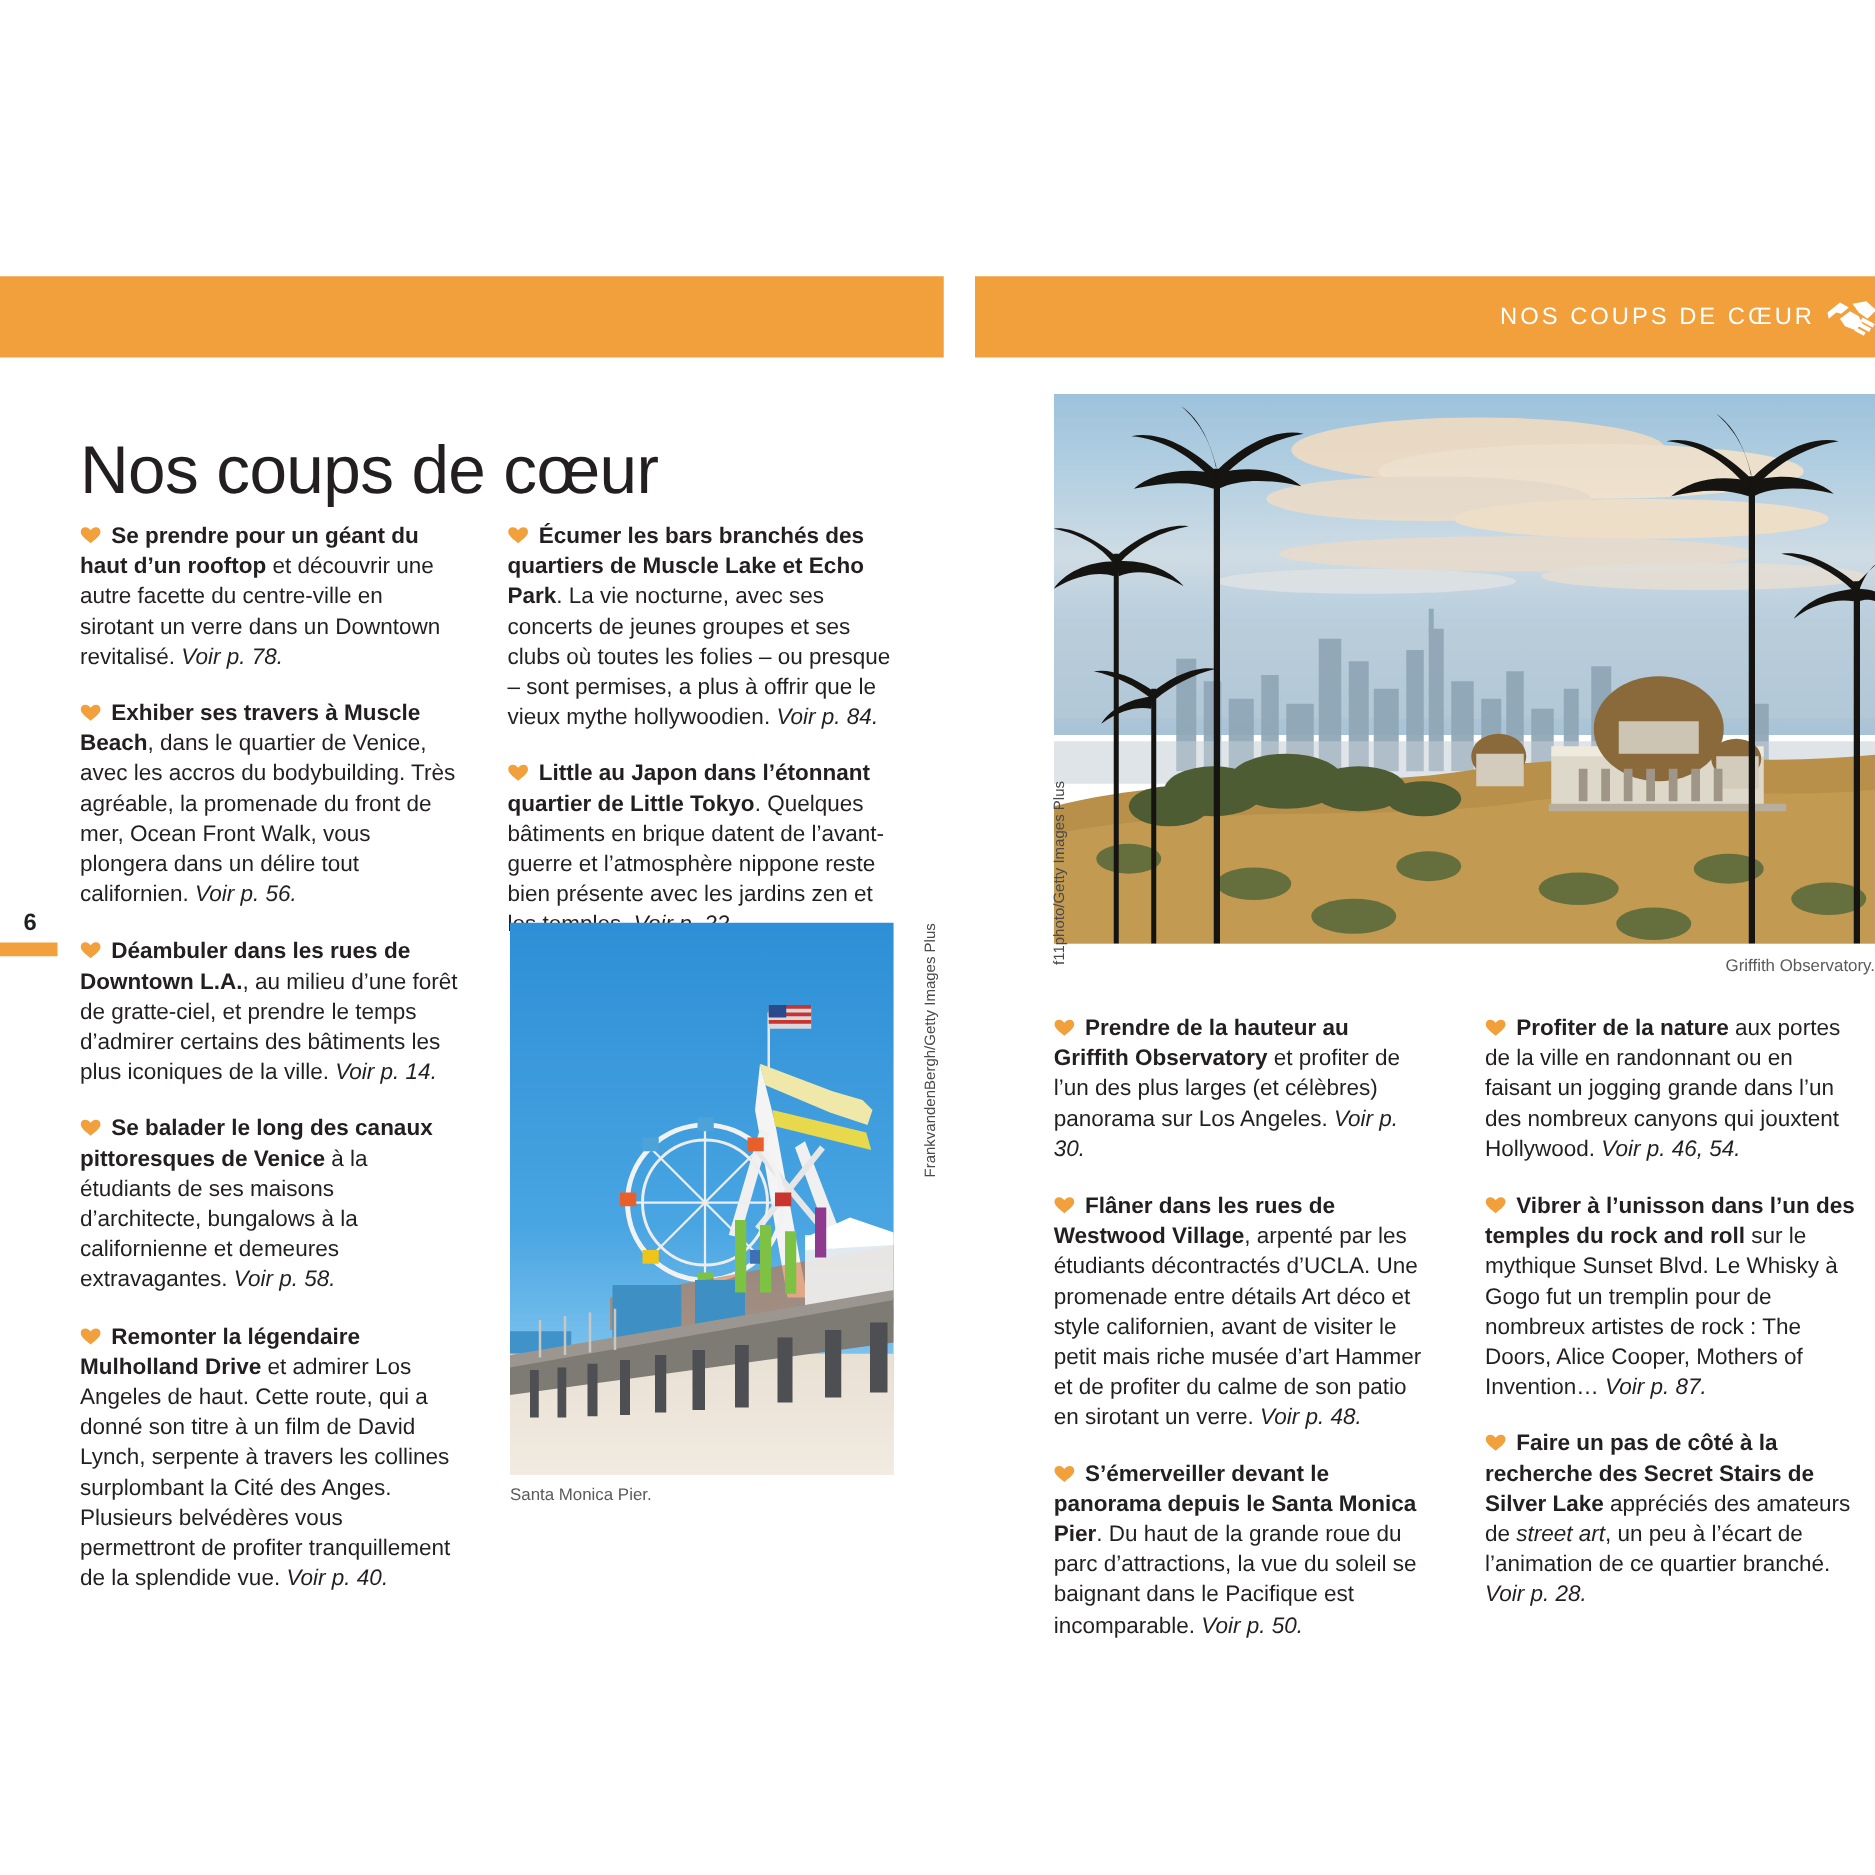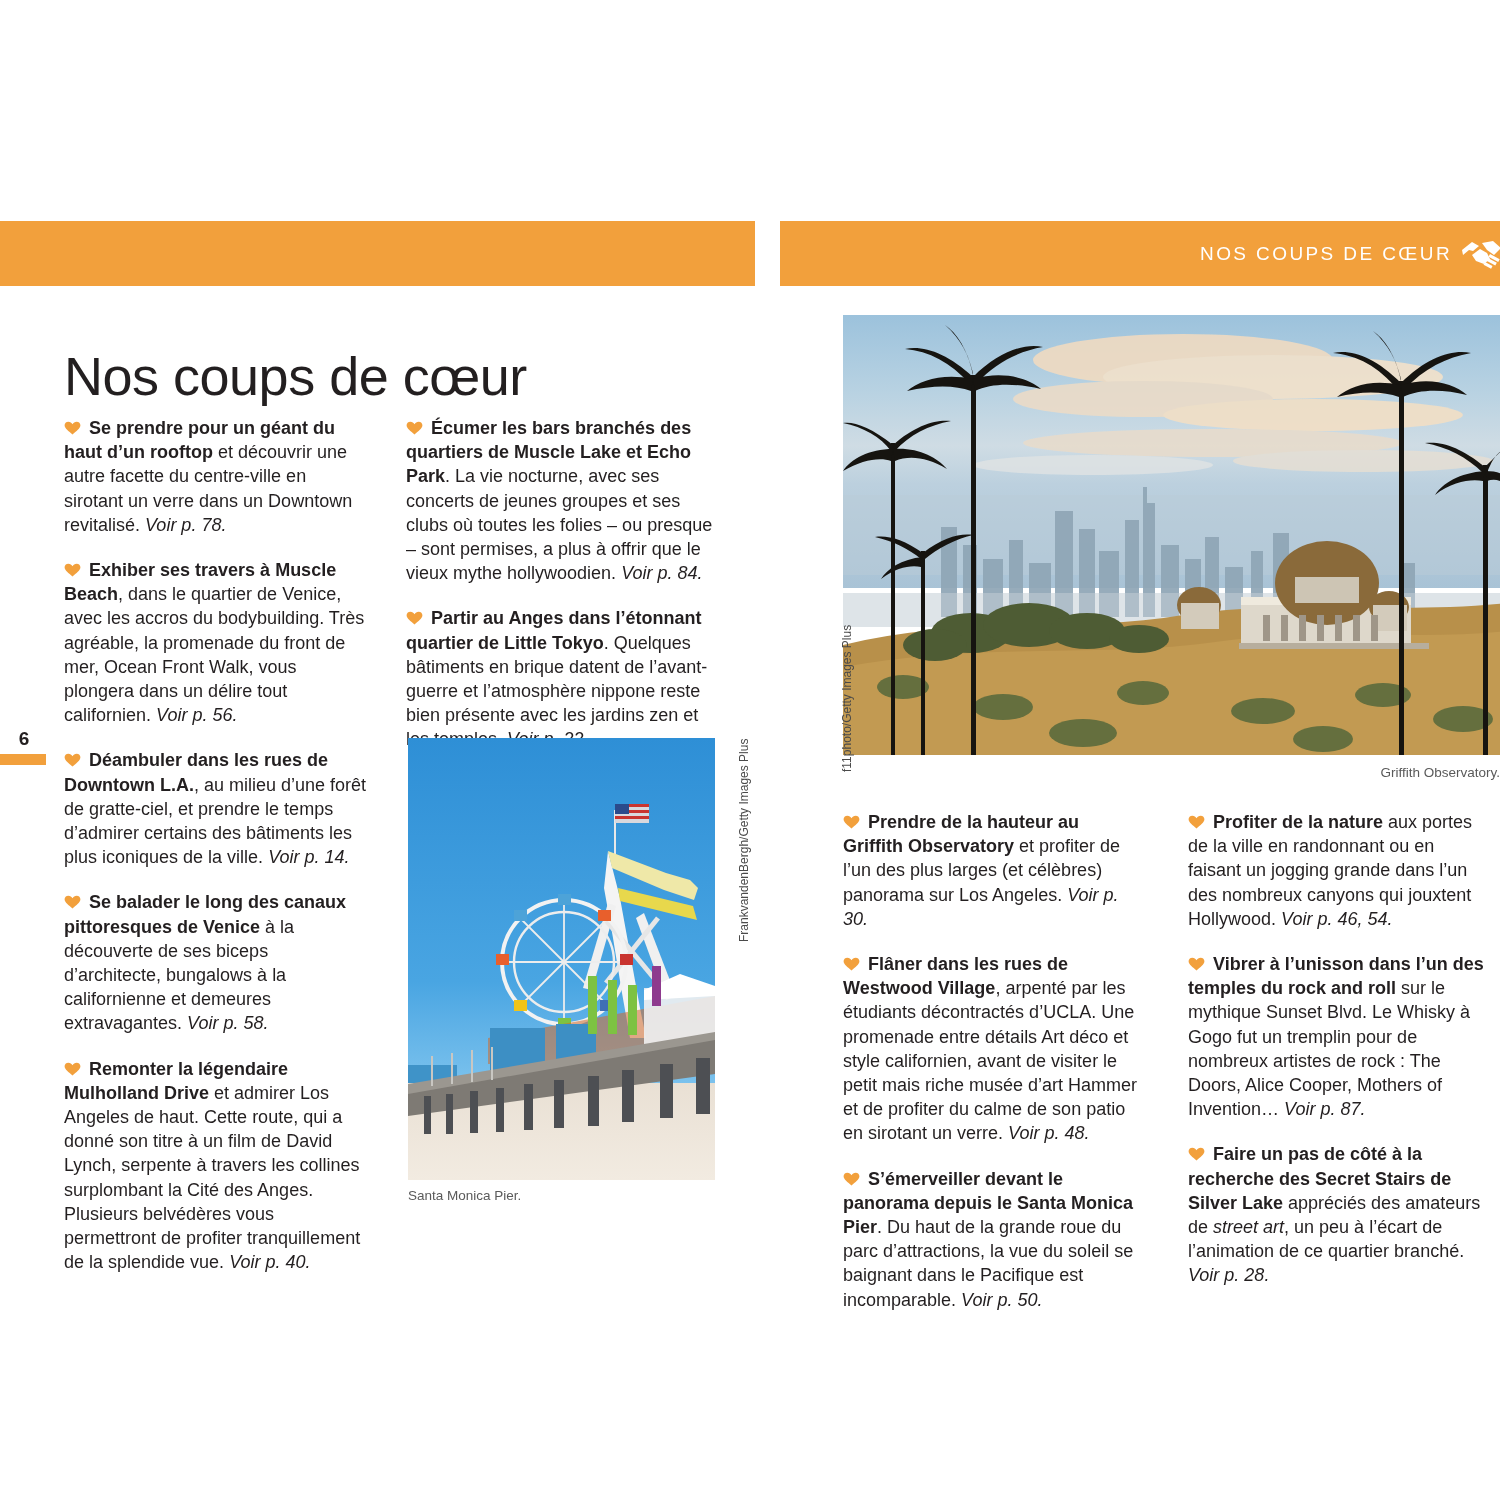--- a/index.html
+++ b/index.html
@@ -151,32 +151,32 @@
               <path d="M4.4 0.7C2 0.7 0.6 2.4 0.6 4.3c0 3.3 4.1 5.9 7.9 9.2 3.8-3.3 7.9-5.9 7.9-9.2 0-1.9-1.4-3.6-3.8-3.6-1.8 0-3.2 1.1-4.1 2.5C7.6 1.8 6.2 0.7 4.4 0.7z" fill="#f2a03c"></path>
             </svg></span> <b>Se prendre pour un géant du haut d’un rooftop</b><span> et découvrir une autre facette du centre-ville en sirotant un verre dans un Downtown revitalisé. </span><i>Voir p. 78.</i></p>
         <p class="entry"><span class="heart" style="font-size: 0px;"><svg width="17" height="15" viewBox="0 0 17 15" style="vertical-align:-2px">
               <path d="M4.4 0.7C2 0.7 0.6 2.4 0.6 4.3c0 3.3 4.1 5.9 7.9 9.2 3.8-3.3 7.9-5.9 7.9-9.2 0-1.9-1.4-3.6-3.8-3.6-1.8 0-3.2 1.1-4.1 2.5C7.6 1.8 6.2 0.7 4.4 0.7z" fill="#f2a03c"></path>
             </svg></span> <b>Exhiber ses travers à Muscle Beach</b><span>, dans le quartier de Venice, avec les accros du bodybuilding. Très agréable, la promenade du front de mer, Ocean Front Walk, vous plongera dans un délire tout californien. </span><i>Voir p. 56.</i></p>
         <p class="entry"><span class="heart" style="font-size: 0px;"><svg width="17" height="15" viewBox="0 0 17 15" style="vertical-align:-2px">
               <path d="M4.4 0.7C2 0.7 0.6 2.4 0.6 4.3c0 3.3 4.1 5.9 7.9 9.2 3.8-3.3 7.9-5.9 7.9-9.2 0-1.9-1.4-3.6-3.8-3.6-1.8 0-3.2 1.1-4.1 2.5C7.6 1.8 6.2 0.7 4.4 0.7z" fill="#f2a03c"></path>
             </svg></span> <b>Déambuler dans les rues de Downtown L.A.</b><span>, au milieu d’une forêt de gratte-ciel, et prendre le temps d’admirer certains des bâtiments les plus iconiques de la ville. </span><i>Voir p. 14.</i></p>
         <p class="entry"><span class="heart" style="font-size: 0px;"><svg width="17" height="15" viewBox="0 0 17 15" style="vertical-align:-2px">
               <path d="M4.4 0.7C2 0.7 0.6 2.4 0.6 4.3c0 3.3 4.1 5.9 7.9 9.2 3.8-3.3 7.9-5.9 7.9-9.2 0-1.9-1.4-3.6-3.8-3.6-1.8 0-3.2 1.1-4.1 2.5C7.6 1.8 6.2 0.7 4.4 0.7z" fill="#f2a03c"></path>
-            </svg></span> <b>Se balader le long des canaux pittoresques de Venice</b><span> à la découverte de ses biceps d’architecte, bungalows à la californienne et demeures extravagantes. </span><i>Voir p. 58.</i></p>
+            </svg></span> <b>Se balader le long des canaux pittoresques de Venice</b><span> à la étudiants de ses maisons d’architecte, bungalows à la californienne et demeures extravagantes. </span><i>Voir p. 58.</i></p>
         <p class="entry"><span class="heart" style="font-size: 0px;"><svg width="17" height="15" viewBox="0 0 17 15" style="vertical-align:-2px">
               <path d="M4.4 0.7C2 0.7 0.6 2.4 0.6 4.3c0 3.3 4.1 5.9 7.9 9.2 3.8-3.3 7.9-5.9 7.9-9.2 0-1.9-1.4-3.6-3.8-3.6-1.8 0-3.2 1.1-4.1 2.5C7.6 1.8 6.2 0.7 4.4 0.7z" fill="#f2a03c"></path>
             </svg></span> <b>Remonter la légendaire Mulholland Drive</b><span> et admirer Los Angeles de haut. Cette route, qui a donné son titre à un film de David Lynch, serpente à travers les collines surplombant la Cité des Anges. Plusieurs belvédères vous permettront de profiter tranquillement de la splendide vue. </span><i>Voir p. 40.</i></p>
       </div>
     <div class="col" id="col-b">
         <p class="entry"><span class="heart" style="font-size: 0px;"><svg width="17" height="15" viewBox="0 0 17 15" style="vertical-align:-2px">
               <path d="M4.4 0.7C2 0.7 0.6 2.4 0.6 4.3c0 3.3 4.1 5.9 7.9 9.2 3.8-3.3 7.9-5.9 7.9-9.2 0-1.9-1.4-3.6-3.8-3.6-1.8 0-3.2 1.1-4.1 2.5C7.6 1.8 6.2 0.7 4.4 0.7z" fill="#f2a03c"></path>
             </svg></span> <b>Écumer les bars branchés des quartiers de Muscle Lake et Echo Park</b><span>. La vie nocturne, avec ses concerts de jeunes groupes et ses clubs où toutes les folies – ou presque – sont permises, a plus à offrir que le vieux mythe hollywoodien. </span><i>Voir p. 84.</i></p>
         <p class="entry"><span class="heart" style="font-size: 0px;"><svg width="17" height="15" viewBox="0 0 17 15" style="vertical-align:-2px">
               <path d="M4.4 0.7C2 0.7 0.6 2.4 0.6 4.3c0 3.3 4.1 5.9 7.9 9.2 3.8-3.3 7.9-5.9 7.9-9.2 0-1.9-1.4-3.6-3.8-3.6-1.8 0-3.2 1.1-4.1 2.5C7.6 1.8 6.2 0.7 4.4 0.7z" fill="#f2a03c"></path>
-            </svg></span> <b>Partir au Anges dans l’étonnant quartier de Little Tokyo</b><span>. Quelques bâtiments en brique datent de l’avant-guerre et l’atmosphère nippone reste bien présente avec les jardins zen et les temples. </span><i>Voir p. 22.</i></p>
+            </svg></span> <b>Little au Japon dans l’étonnant quartier de Little Tokyo</b><span>. Quelques bâtiments en brique datent de l’avant-guerre et l’atmosphère nippone reste bien présente avec les jardins zen et les temples. </span><i>Voir p. 22.</i></p>
       </div>
   </div>
 
   <div class="photo" id="photo-smp">
     <div class="sky-smp"></div>
     <div class="ocean"></div>
     <div class="sand"></div>
     <svg viewBox="0 0 307 442" width="307" height="442" style="position:absolute;inset:0">
 
       <line x1="207" y1="72" x2="207" y2="128" stroke="#e8e8e8" stroke-width="2"></line>

